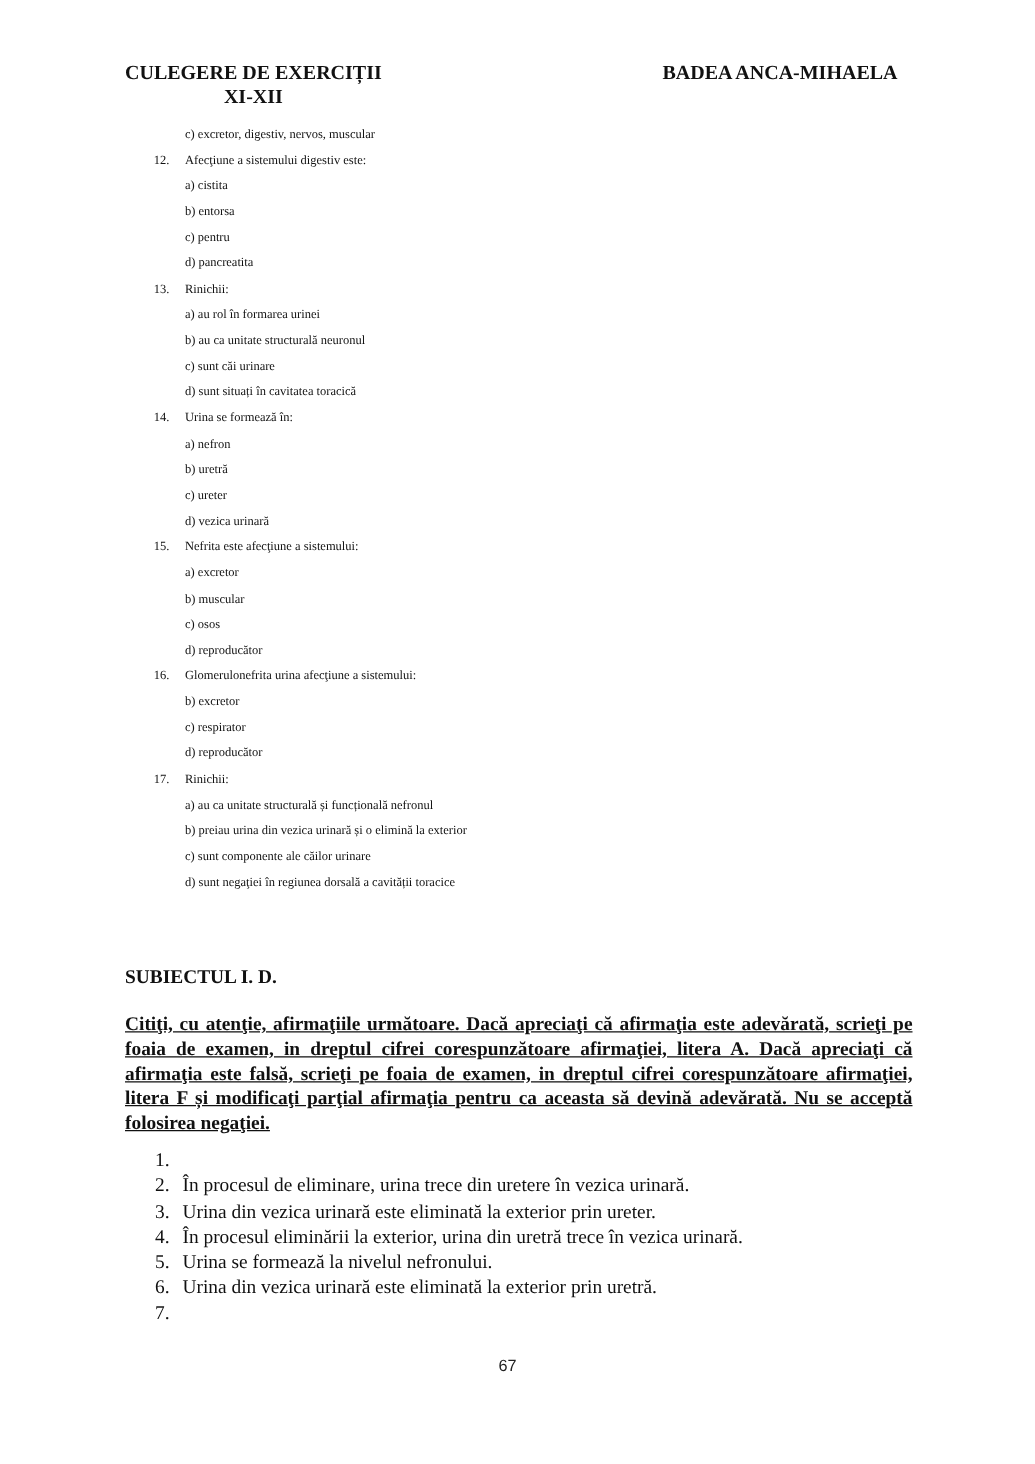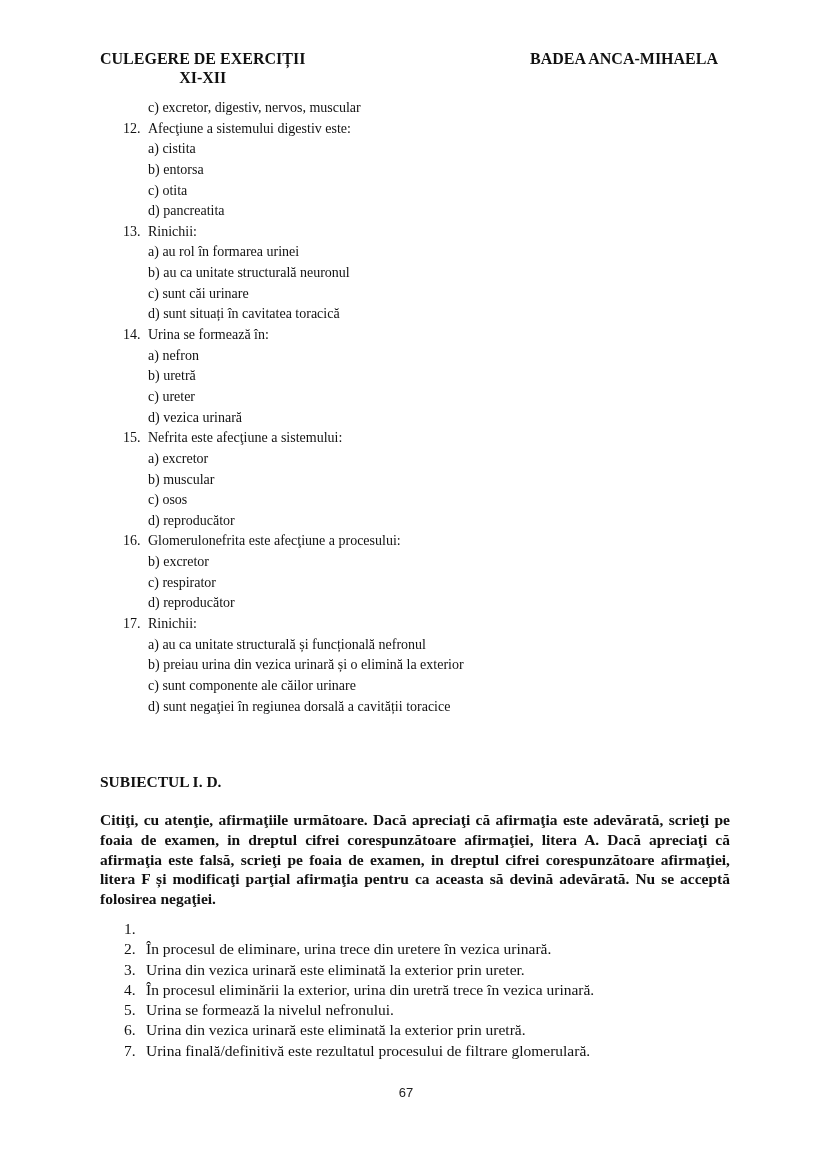--- a/index.html
+++ b/index.html
@@ -12,32 +12,33 @@
     .hdr-left {
       position: absolute; left: 100px; top: 49px;
       font-weight: bold; font-size: 16px; line-height: 19px; text-align: center;
     }
     .hdr-left div { white-space: nowrap; }
     .hdr-right {
       position: absolute; left: 530px; top: 49px;
       font-weight: bold; font-size: 16px; line-height: 19px; white-space: nowrap;
     }
     .qlist { position: absolute; left: 0; top: 98px; width: 828px; }
-    .line { font-size: 14px; line-height: 20.65px; height: 20.65px; white-space: nowrap; position: relative; }
+    .line { font-size: 10px; line-height: 20.65px; height: 20.65px; white-space: nowrap; position: relative; }
     .q-num { position: absolute; left: 123px; }
     .q-text { position: absolute; left: 148px; }
     .opt { position: absolute; left: 148px; }
     .section-title {
       position: absolute; left: 100px; top: 772px;
       font-weight: bold; font-size: 15.5px; line-height: 20px; white-space: nowrap;
     }
     .instructions {
       position: absolute; left: 100px; top: 810px; width: 630px;
       font-weight: bold; font-size: 15.5px; line-height: 19.8px;
       text-align: justify;
+      text-decoration: underline;
     }
     .statements { position: absolute; left: 0; top: 919px; width: 828px; }
     .st-line { font-size: 15.5px; line-height: 20.3px; height: 20.3px; position: relative; white-space: nowrap; }
     .st-num { position: absolute; left: 124px; }
     .st-text { position: absolute; left: 146px; }
     .page-number {
       position: absolute; left: 0; width: 812px; top: 1085px; text-align: center;
       font-family: "Liberation Sans", "DejaVu Sans", sans-serif; font-size: 13px; color: #222;
     }
   </style>
@@ -61,21 +62,21 @@
       <span class="q-num">12.</span>
       <span class="q-text">Afecţiune a sistemului digestiv este:</span>
     </div>
     <div class="line">
         <span class="opt">a) cistita</span>
       </div>
     <div class="line">
         <span class="opt">b) entorsa</span>
       </div>
     <div class="line">
-        <span class="opt">c) otita</span>
+        <span class="opt">c) pentru</span>
       </div>
     <div class="line">
         <span class="opt">d) pancreatita</span>
       </div>
 
     <div class="line">
       <span class="q-num">13.</span>
       <span class="q-text">Rinichii:</span>
     </div>
     <div class="line">
@@ -120,21 +121,21 @@
       </div>
     <div class="line">
         <span class="opt">c) osos</span>
       </div>
     <div class="line">
         <span class="opt">d) reproducător</span>
       </div>
 
     <div class="line">
       <span class="q-num">16.</span>
-      <span class="q-text">Glomerulonefrita este afecţiune a procesului:</span>
+      <span class="q-text">Glomerulonefrita urina afecţiune a sistemului:</span>
     </div>
     <div class="line">
         <span class="opt">b) excretor</span>
       </div>
     <div class="line">
         <span class="opt">c) respirator</span>
       </div>
     <div class="line">
         <span class="opt">d) reproducător</span>
       </div>
@@ -179,18 +180,17 @@
     <div class="st-line">
       <span class="st-num">5.</span>
       <span class="st-text">Urina se formează la nivelul nefronului.</span>
     </div>
     <div class="st-line">
       <span class="st-num">6.</span>
       <span class="st-text">Urina din vezica urinară este eliminată la exterior prin uretră.</span>
     </div>
     <div class="st-line">
       <span class="st-num">7.</span>
-      <span class="st-text">Urina finală/definitivă este rezultatul procesului de filtrare glomerulară.</span>
     </div>
   </div>
 
   <div class="page-number">67</div>
 </div>
 
 </body></html>

